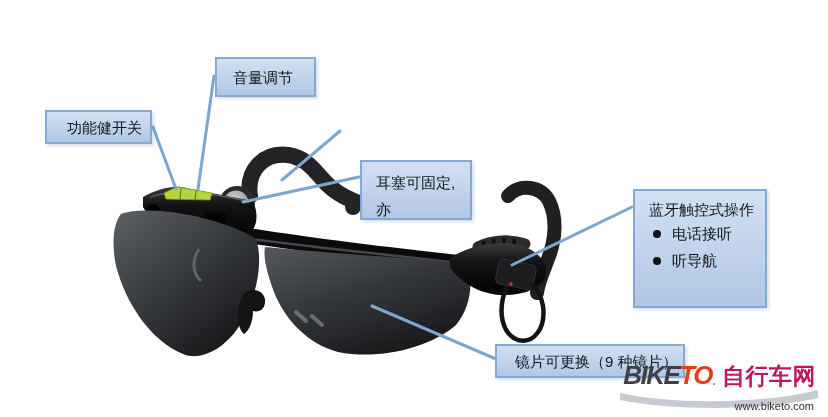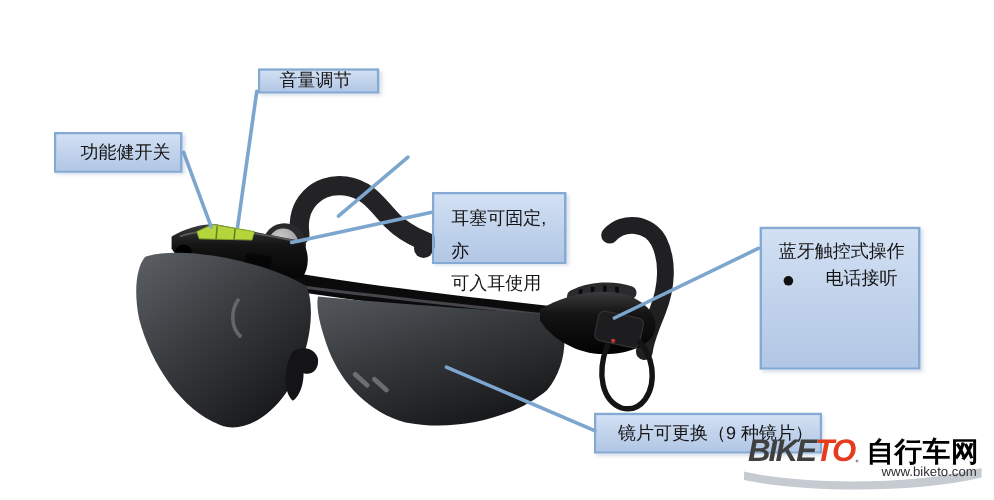--- a/index.html
+++ b/index.html
@@ -10,39 +10,39 @@
   #art{position:absolute;left:0;top:0;width:828px;height:417px;}
   .callout{
     position:absolute;
     background:linear-gradient(180deg,#d2e0f3 0%,#c3d4ec 45%,#b2c7e5 100%);
     border:2px solid #84a9d3;
     box-shadow:2px 2px 3px rgba(110,140,180,0.28);
     box-sizing:border-box;
     font-size:15px;line-height:1;color:#141414;
     display:flex;align-items:center;
   }
-  .c-volume{left:215px;top:57px;width:101px;height:21px;padding-left:16px;}
+  .c-volume{left:215px;top:57px;width:101px;height:40px;padding-left:16px;}
   .c-function{left:45px;top:110px;width:107px;height:34px;padding-left:20px;}
   .c-earhook{left:333px;top:113px;width:112px;height:37px;padding-left:15px;}
   .c-earbud{left:360px;top:160px;width:112px;height:60px;display:block;padding:7px 0 12px 14px;}
   .c-earbud .ln{display:block;line-height:27px;}
   .c-bluetooth{left:633px;top:189px;width:134px;height:119px;display:block;padding:11px 0 0 14px;}
   .bt-title{display:block;height:16px;line-height:16px;margin-bottom:2px;}
   .bt-item{display:flex;align-items:center;height:27px;}
   .bullet{width:8px;height:8px;border-radius:50%;background:#101010;margin-left:4px;flex:0 0 auto;}
-  .bt-item .bt-label{margin-left:27px;font-family:Liberation Serif, serif;}
+  .bt-item .bt-label{margin-left:11px;}
   .c-lens{left:495px;top:344px;width:190px;height:34px;padding-left:18px;}
   
   .logo{position:absolute;left:618px;top:362px;width:198px;text-align:right;line-height:1;}
   .brand-row{white-space:nowrap;}
   .brand-en{font-style:italic;font-weight:900;font-size:26px;letter-spacing:-1.5px;color:#404040;}
   .brand-red{color:#e63c1e;}
   .brand-dot{font-size:10px;color:#1b1b1f;}
-  .brand-cn{font-weight:900;font-size:23px;color:#000000;letter-spacing:0.5px;}
-  .url-row{margin-top:1px;font-size:11px;color:#2e2e33;padding-right:2px;}
+  .brand-cn{font-weight:900;font-size:23px;color:#be185d;letter-spacing:0.5px;}
+  .url-row{margin-top:13px;font-size:11px;color:#2e2e33;padding-right:2px;}
 </style>
 </head>
 <body>
 
 <div id="stage">
 
   <svg id="art" viewBox="0 0 828 417">
     <defs>
       <linearGradient id="lensGrad" x1="0" y1="0" x2="0.8" y2="1">
         <stop offset="0" stop-color="#5c6064"></stop>
@@ -130,28 +130,31 @@
     <span>音量调节</span>
   </div>
 
   <div class="callout c-function">
     <span>功能健开关</span>
   </div>
 
 
   <div class="callout c-earbud">
     <span class="ln">耳塞可固定,亦</span>
-    <span class="ln">可入耳使用</span>
   </div>
 
   <div class="callout c-bluetooth">
     <span class="bt-title">蓝牙触控式操作</span>
     <div class="bt-item">
       <span class="bullet"></span>
       <span class="bt-label">电话接听</span>
+    </div>
+    <div class="bt-item">
+      <span class="bullet"></span>
+      <span class="bt-label">听导航</span>
     </div>
   </div>
 
   <div class="callout c-lens">
     <span>镜片可更换（9 种镜片）</span>
   </div>
 
   <div class="logo">
     <div class="brand-row">
       <span class="brand-en">BIKE</span><span class="brand-en brand-red">TO</span><span class="brand-dot">。</span><span class="brand-cn">自行车网</span>

